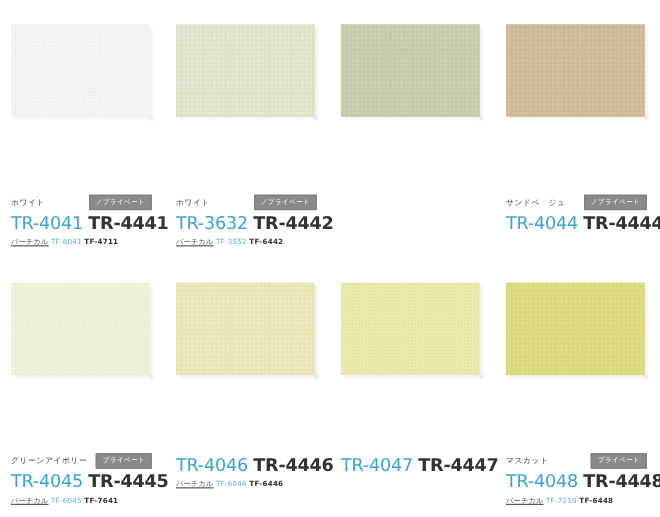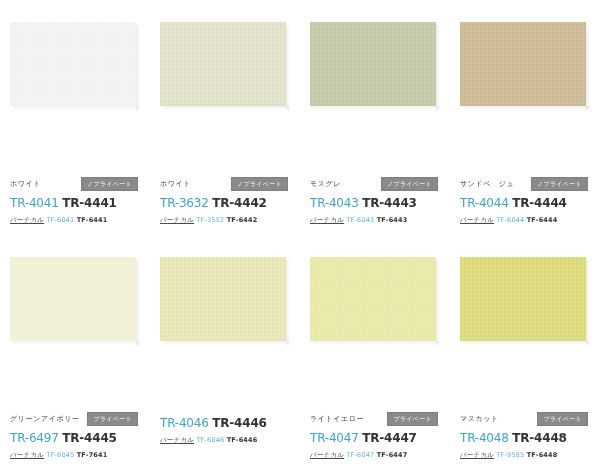--- a/index.html
+++ b/index.html
@@ -75,21 +75,21 @@
     background:#8a8a8a;
     color:#ffffff;
     font-size:6px;
     letter-spacing:.3px;
     line-height:10px;
     padding:1px 5px 1px 5px;
     white-space:nowrap;
     border:1px solid #7d7d7d;
   }
   .codes{
-    font-size:12px;
+    font-size:16px;
     line-height:20px;
     white-space:nowrap;
     letter-spacing:-.2px;
     margin-bottom:2px;
   }
   .code-a{color:#3ba4cf;}
   .code-b{color:#333333;font-weight:bold;}
   .sub{
     font-size:6.5px;
     line-height:10px;
@@ -112,21 +112,21 @@
         </div>
         <div class="edge-r"></div>
         <div class="edge-b"></div>
       </div>
       <div class="info">
         <div class="name-row">
           <span class="color-name">ホワイト</span>
           <span class="badge">ノプライベート</span>
         </div>
         <div class="codes"><span class="code-a">TR-4041</span> <span class="code-b">TR-4441</span></div>
-        <div class="sub"><span class="vt">バーチカル</span> <span class="tf-a">TF-6041</span> <span class="tf-b">TF-6441</span></div>
+        <div class="sub"><span class="vt">バーチカル</span> <span class="tf-a">TF-6041</span> <span class="tf-b">TF-4711</span></div>
       </div>
     </div>
     <div class="card">
       <div class="swatch-wrap">
         <div class="swatch" style="background: rgb(233, 233, 212);">
           <div class="tex" style="background-image: repeating-linear-gradient(90deg, rgb(220, 220, 194) 0px, rgb(220, 220, 194) 2px, rgba(255, 255, 255, 0) 2px, rgba(255, 255, 255, 0) 4px), repeating-linear-gradient(0deg, rgb(220, 220, 194) 0px, rgb(220, 220, 194) 2px, rgba(255, 255, 255, 0) 2px, rgba(255, 255, 255, 0) 4px); opacity: 0.55;"></div>
         </div>
         <div class="edge-r"></div>
         <div class="edge-b"></div>
       </div>
@@ -140,60 +140,51 @@
       </div>
     </div>
     <div class="card">
       <div class="swatch-wrap">
         <div class="swatch" style="background: rgb(204, 210, 180);">
           <div class="tex" style="background-image: repeating-linear-gradient(90deg, rgb(189, 196, 162) 0px, rgb(189, 196, 162) 2px, rgba(255, 255, 255, 0) 2px, rgba(255, 255, 255, 0) 4px), repeating-linear-gradient(0deg, rgb(189, 196, 162) 0px, rgb(189, 196, 162) 2px, rgba(255, 255, 255, 0) 2px, rgba(255, 255, 255, 0) 4px); opacity: 0.55;"></div>
         </div>
         <div class="edge-r"></div>
         <div class="edge-b"></div>
       </div>
-      <div class="info">
-        <div class="name-row">
-          <span class="color-name">モスグレ</span>
-          <span class="badge">ノプライベート</span>
-        </div>
-        <div class="codes"><span class="code-a">TR-4043</span> <span class="code-b">TR-4443</span></div>
-        <div class="sub"><span class="vt">バーチカル</span> <span class="tf-a">TF-6043</span> <span class="tf-b">TF-6443</span></div>
-      </div>
     </div>
     <div class="card">
       <div class="swatch-wrap">
         <div class="swatch" style="background: rgb(214, 196, 162);">
           <div class="tex" style="background-image: repeating-linear-gradient(90deg, rgb(199, 179, 142) 0px, rgb(199, 179, 142) 2px, rgba(255, 255, 255, 0) 2px, rgba(255, 255, 255, 0) 4px), repeating-linear-gradient(0deg, rgb(199, 179, 142) 0px, rgb(199, 179, 142) 2px, rgba(255, 255, 255, 0) 2px, rgba(255, 255, 255, 0) 4px); opacity: 0.55;"></div>
         </div>
         <div class="edge-r"></div>
         <div class="edge-b"></div>
       </div>
       <div class="info">
         <div class="name-row">
           <span class="color-name">サンドベ　ジュ</span>
           <span class="badge">ノプライベート</span>
         </div>
         <div class="codes"><span class="code-a">TR-4044</span> <span class="code-b">TR-4444</span></div>
-        <div class="sub"><span class="vt">バーチカル</span> <span class="tf-a">TF-6044</span> <span class="tf-b">TF-6444</span></div>
       </div>
     </div>
     <div class="card">
       <div class="swatch-wrap">
         <div class="swatch" style="background: rgb(243, 242, 217);">
           <div class="tex" style="background-image: radial-gradient(rgb(233, 232, 201) 36%, rgba(255, 255, 255, 0) 38%); background-size: 3px 3px; opacity: 0.7;"></div>
         </div>
         <div class="edge-r"></div>
         <div class="edge-b"></div>
       </div>
       <div class="info">
         <div class="name-row">
           <span class="color-name">グリーンアイボリー</span>
           <span class="badge">プライベート</span>
         </div>
-        <div class="codes"><span class="code-a">TR-6497</span> <span class="code-b">TR-4445</span></div>
+        <div class="codes"><span class="code-a">TR-4045</span> <span class="code-b">TR-4445</span></div>
         <div class="sub"><span class="vt">バーチカル</span> <span class="tf-a">TF-6045</span> <span class="tf-b">TF-7641</span></div>
       </div>
     </div>
     <div class="card">
       <div class="swatch-wrap">
         <div class="swatch" style="background: rgb(238, 236, 192);">
           <div class="tex" style="background-image: repeating-linear-gradient(90deg, rgb(227, 224, 174) 0px, rgb(227, 224, 174) 2px, rgba(255, 255, 255, 0) 2px, rgba(255, 255, 255, 0) 4px), repeating-linear-gradient(0deg, rgb(227, 224, 174) 0px, rgb(227, 224, 174) 2px, rgba(255, 255, 255, 0) 2px, rgba(255, 255, 255, 0) 4px); opacity: 0.55;"></div>
         </div>
         <div class="edge-r"></div>
         <div class="edge-b"></div>
@@ -205,38 +196,33 @@
     </div>
     <div class="card">
       <div class="swatch-wrap">
         <div class="swatch" style="background: rgb(235, 234, 175);">
           <div class="tex" style="background-image: radial-gradient(rgb(223, 221, 155) 36%, rgba(255, 255, 255, 0) 38%); background-size: 3px 3px; opacity: 0.7;"></div>
         </div>
         <div class="edge-r"></div>
         <div class="edge-b"></div>
       </div>
       <div class="info">
-        <div class="name-row">
-          <span class="color-name">ライトイエロー</span>
-          <span class="badge">プライベート</span>
-        </div>
         <div class="codes"><span class="code-a">TR-4047</span> <span class="code-b">TR-4447</span></div>
-        <div class="sub"><span class="vt">バーチカル</span> <span class="tf-a">TF-6047</span> <span class="tf-b">TF-6447</span></div>
       </div>
     </div>
     <div class="card">
       <div class="swatch-wrap">
         <div class="swatch" style="background: rgb(227, 224, 138);">
           <div class="tex" style="background-image: repeating-linear-gradient(90deg, rgb(214, 211, 116) 0px, rgb(214, 211, 116) 2px, rgba(255, 255, 255, 0) 2px, rgba(255, 255, 255, 0) 4px), repeating-linear-gradient(0deg, rgb(214, 211, 116) 0px, rgb(214, 211, 116) 2px, rgba(255, 255, 255, 0) 2px, rgba(255, 255, 255, 0) 4px); opacity: 0.55;"></div>
         </div>
         <div class="edge-r"></div>
         <div class="edge-b"></div>
       </div>
       <div class="info">
         <div class="name-row">
           <span class="color-name">マスカット</span>
           <span class="badge">プライベート</span>
         </div>
         <div class="codes"><span class="code-a">TR-4048</span> <span class="code-b">TR-4448</span></div>
-        <div class="sub"><span class="vt">バーチカル</span> <span class="tf-a">TF-9585</span> <span class="tf-b">TF-6448</span></div>
+        <div class="sub"><span class="vt">バーチカル</span> <span class="tf-a">TF-7210</span> <span class="tf-b">TF-6448</span></div>
       </div>
     </div>
   </div>
 
 </body></html>

